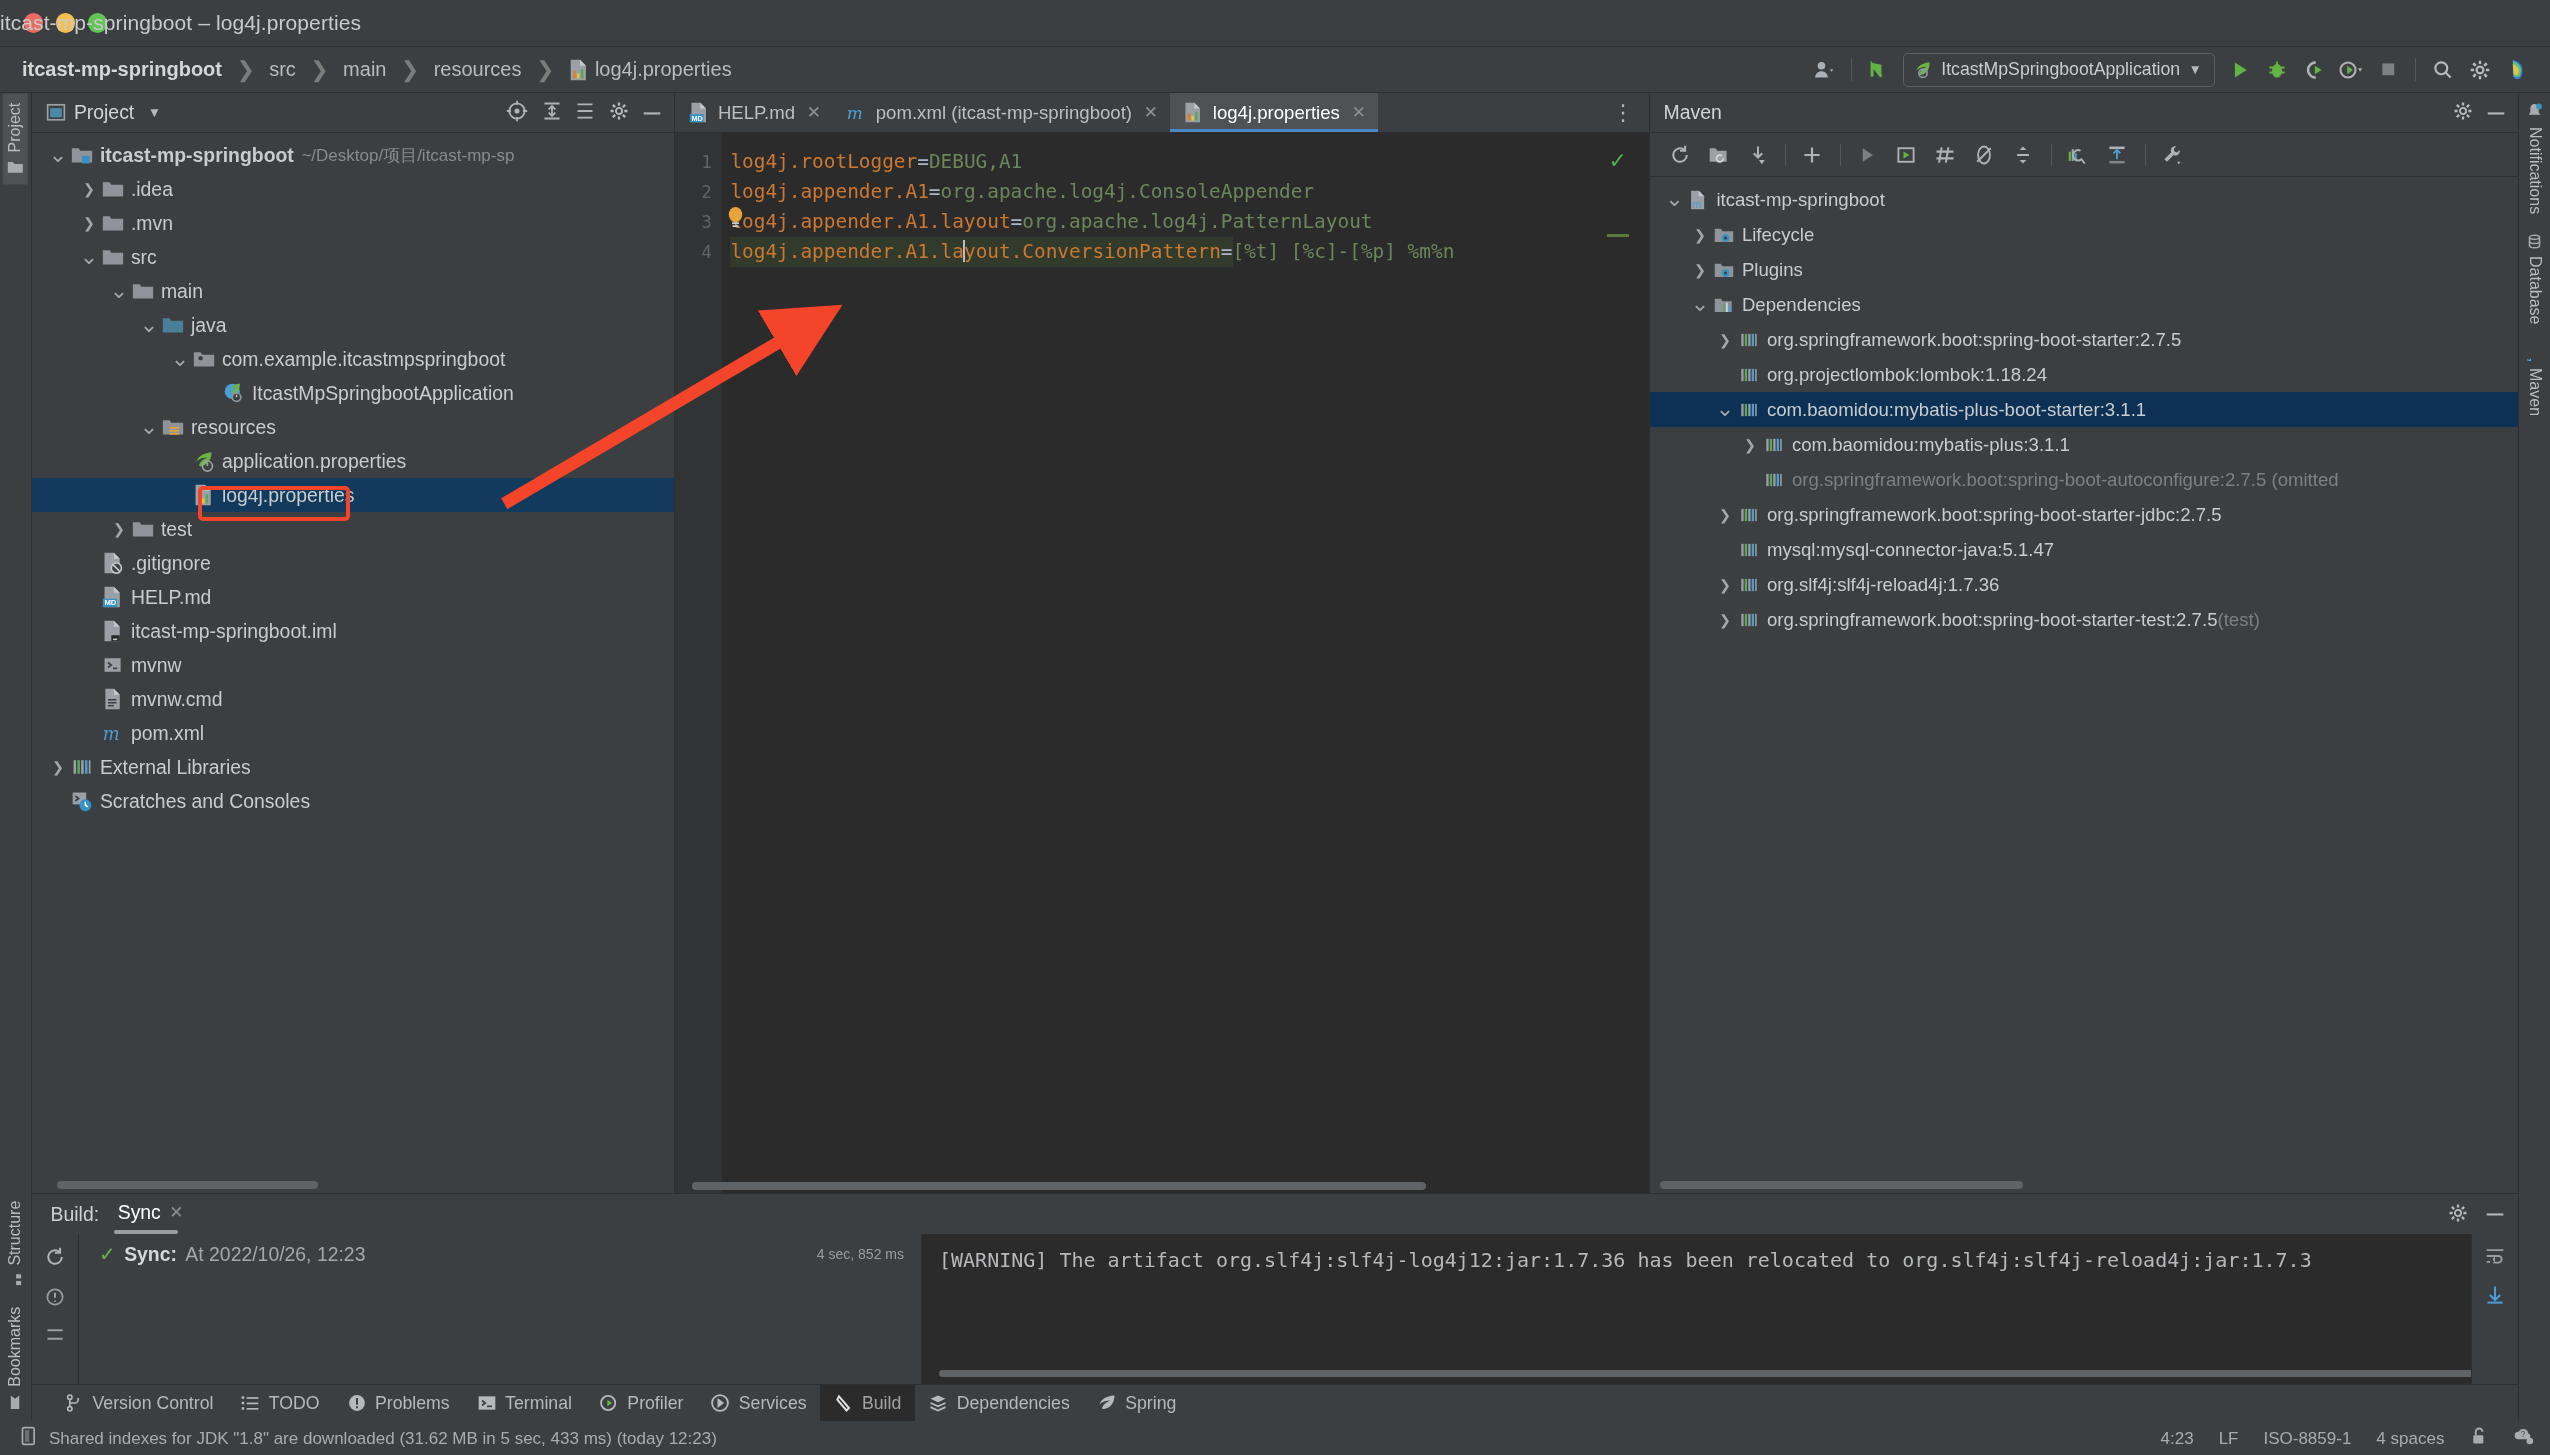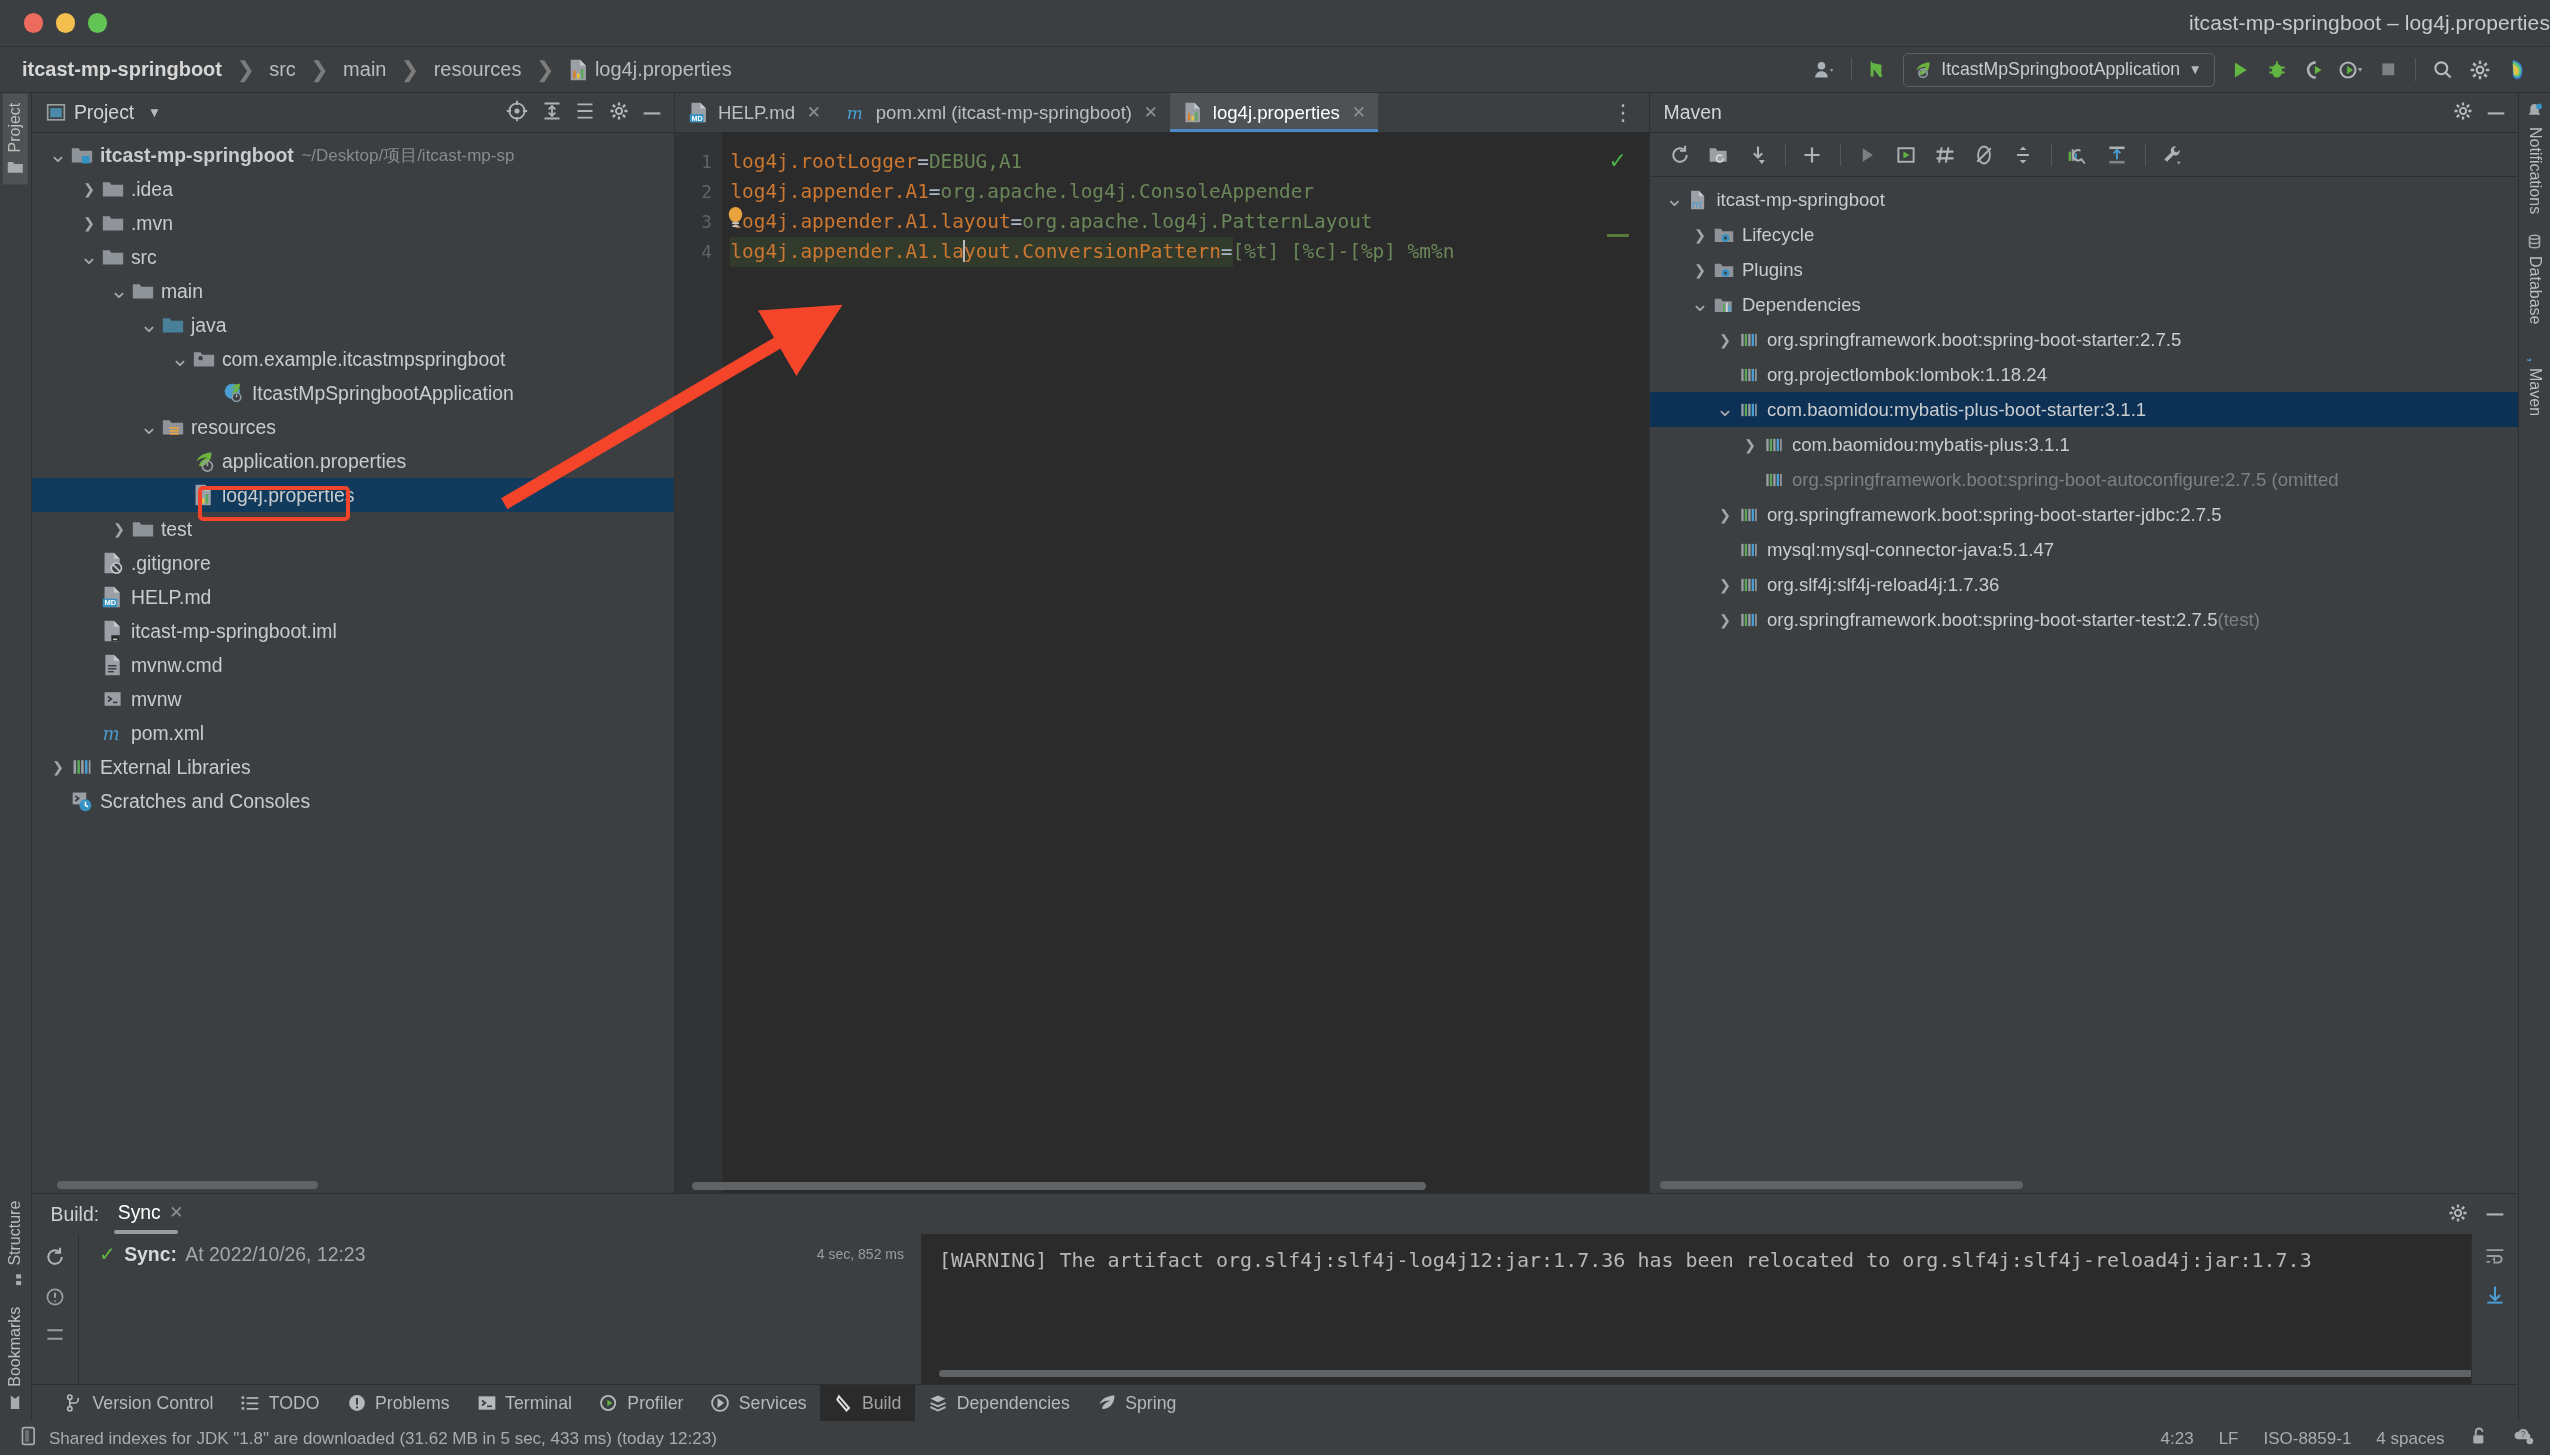--- a/index.html
+++ b/index.html
@@ -24,21 +24,21 @@
     display: flex; align-items: center;
     position: relative;
     border-bottom: 0.8px solid #323232;
   }
   .traffic { display: flex; gap: 12.7px; padding-left: 23.6px; align-items: center; }
   .dot { width: 19.4px; height: 19.4px; border-radius: 50%; }
   .dot.red { background: #ed6a5e; }
   .dot.yellow { background: #f4bf4f; }
   .dot.green { background: #61c454; }
   .window-title {
-    position: absolute; left: 0; right: 0; text-align: right;
+    position: absolute; left: 0; right: 0; text-align: left;
     font-size: 21px; color: #c8cbcd; letter-spacing: 0.1px;
   }
 
   
   .navbar {
     height: 46px; flex: none;
     background: #3c3f41;
     display: flex; align-items: center;
     border-bottom: 0.8px solid #2d2f31;
     padding: 0 15px 0 18.6px;
@@ -573,41 +573,41 @@
                     <rect x="11" y="18" width="10" height="7" fill="#2b2b2b"></rect>
                     <rect x="13" y="22" width="5" height="1.8" fill="#c3c8cc"></rect>
                   </svg>
                 </span>
                 <span class="tlabel">itcast-mp-springboot.iml</span>
               </div>
               <div class="trow" style="padding-left: 46px;">
                 <span class="twist"></span>
                 <span class="ticon">
                   <svg width="22" height="22" viewBox="0 0 26 26">
+                    <rect x="3" y="5" width="19" height="16" fill="#9aa0a6"></rect>
+                    <path d="M7 10l4 3-4 3" stroke="#3c3f41" stroke-width="2" fill="none"></path>
+                    <path d="M13 17h5" stroke="#3c3f41" stroke-width="2"></path>
+                  </svg>
+                </span>
+                <span class="tlabel">mvnw</span>
+              </div>
+              <div class="trow" style="padding-left: 46px;">
+                <span class="twist"></span>
+                <span class="ticon">
+                  <svg width="22" height="22" viewBox="0 0 26 26">
                     <path d="M4 1h10l7 7v17H4z" fill="#9aa0a6"></path>
                     <path d="M14 1l7 7h-7z" fill="#c3c8cc"></path>
                     <g fill="#3c3f41">
                       <rect x="7" y="13" width="10" height="1.8"></rect>
                       <rect x="7" y="16.5" width="10" height="1.8"></rect>
                       <rect x="7" y="20" width="7" height="1.8"></rect>
                     </g>
                   </svg>
                 </span>
                 <span class="tlabel">mvnw.cmd</span>
-              </div>
-              <div class="trow" style="padding-left: 46px;">
-                <span class="twist"></span>
-                <span class="ticon">
-                  <svg width="22" height="22" viewBox="0 0 26 26">
-                    <rect x="3" y="5" width="19" height="16" fill="#9aa0a6"></rect>
-                    <path d="M7 10l4 3-4 3" stroke="#3c3f41" stroke-width="2" fill="none"></path>
-                    <path d="M13 17h5" stroke="#3c3f41" stroke-width="2"></path>
-                  </svg>
-                </span>
-                <span class="tlabel">mvnw</span>
               </div>
               <div class="trow" style="padding-left: 46px;">
                 <span class="twist"></span>
                 <span class="ticon">
                   <svg width="22" height="22" viewBox="0 0 26 26" style="font-size:23px">
                     <text x="1" y="21" font-family="DejaVu Serif, serif" font-size="21" font-style="italic" fill="#4a9ed4">m</text>
                   </svg>
                 </span>
                 <span class="tlabel">pom.xml</span>
               </div>

